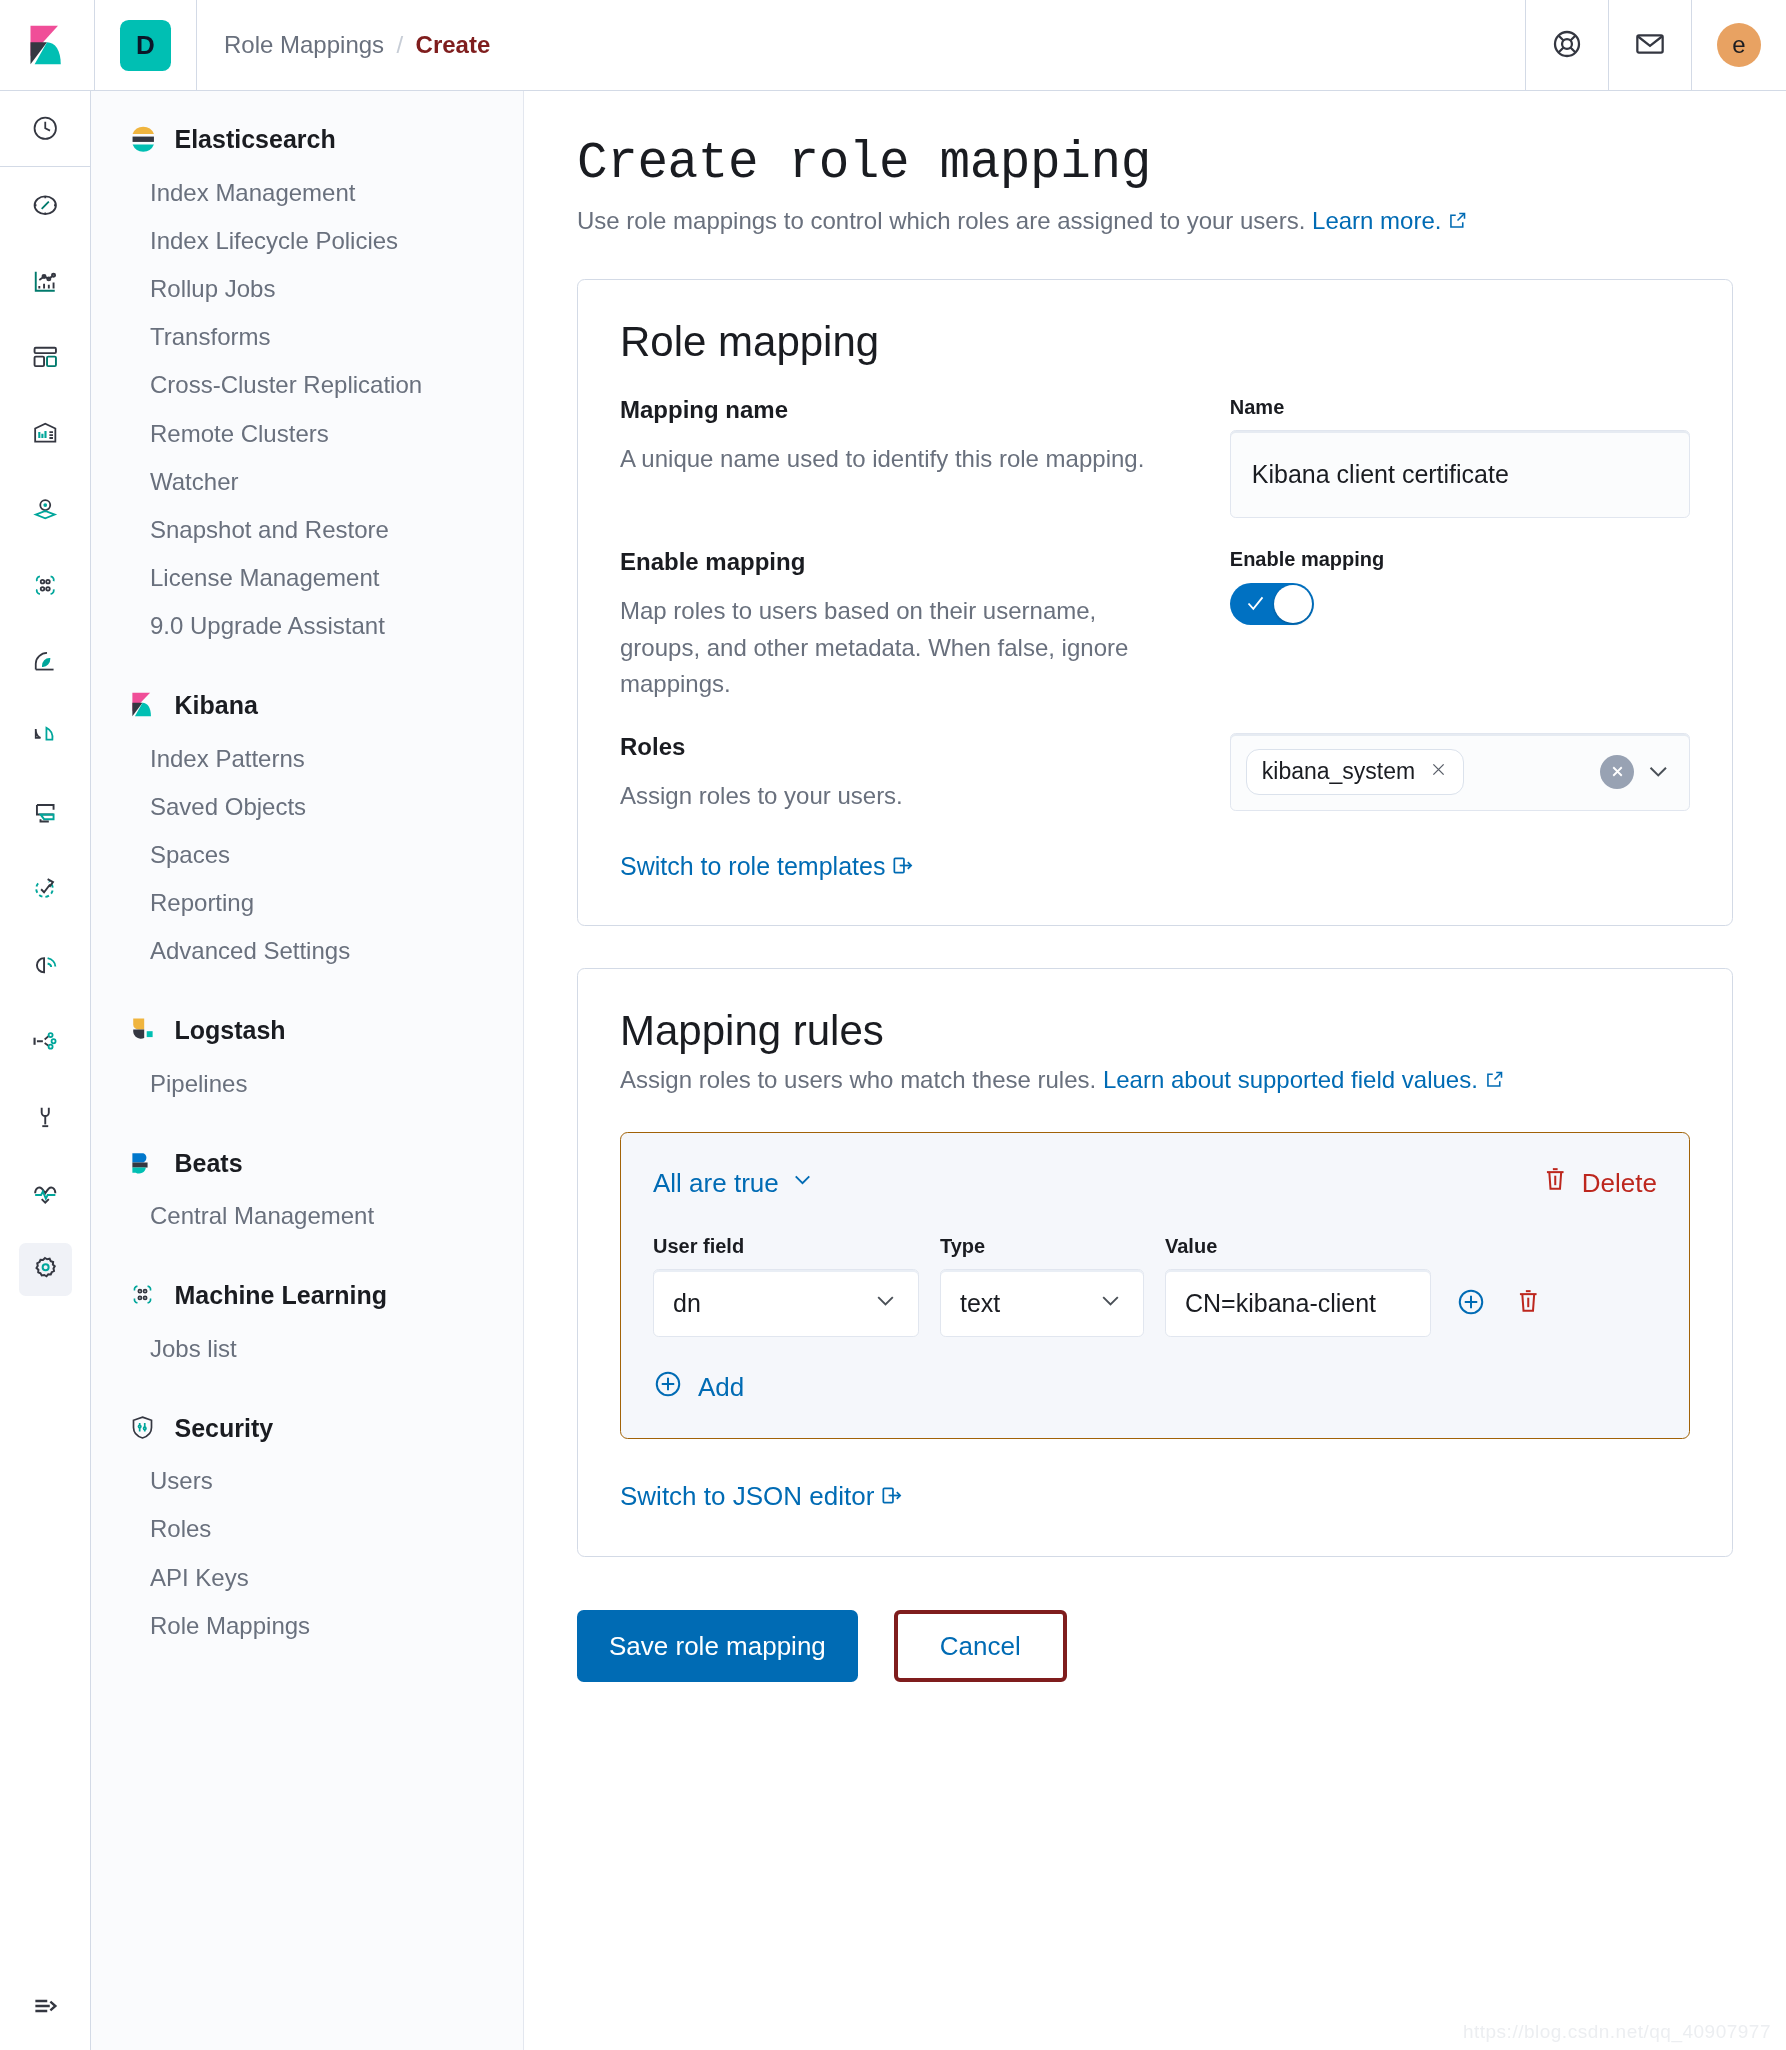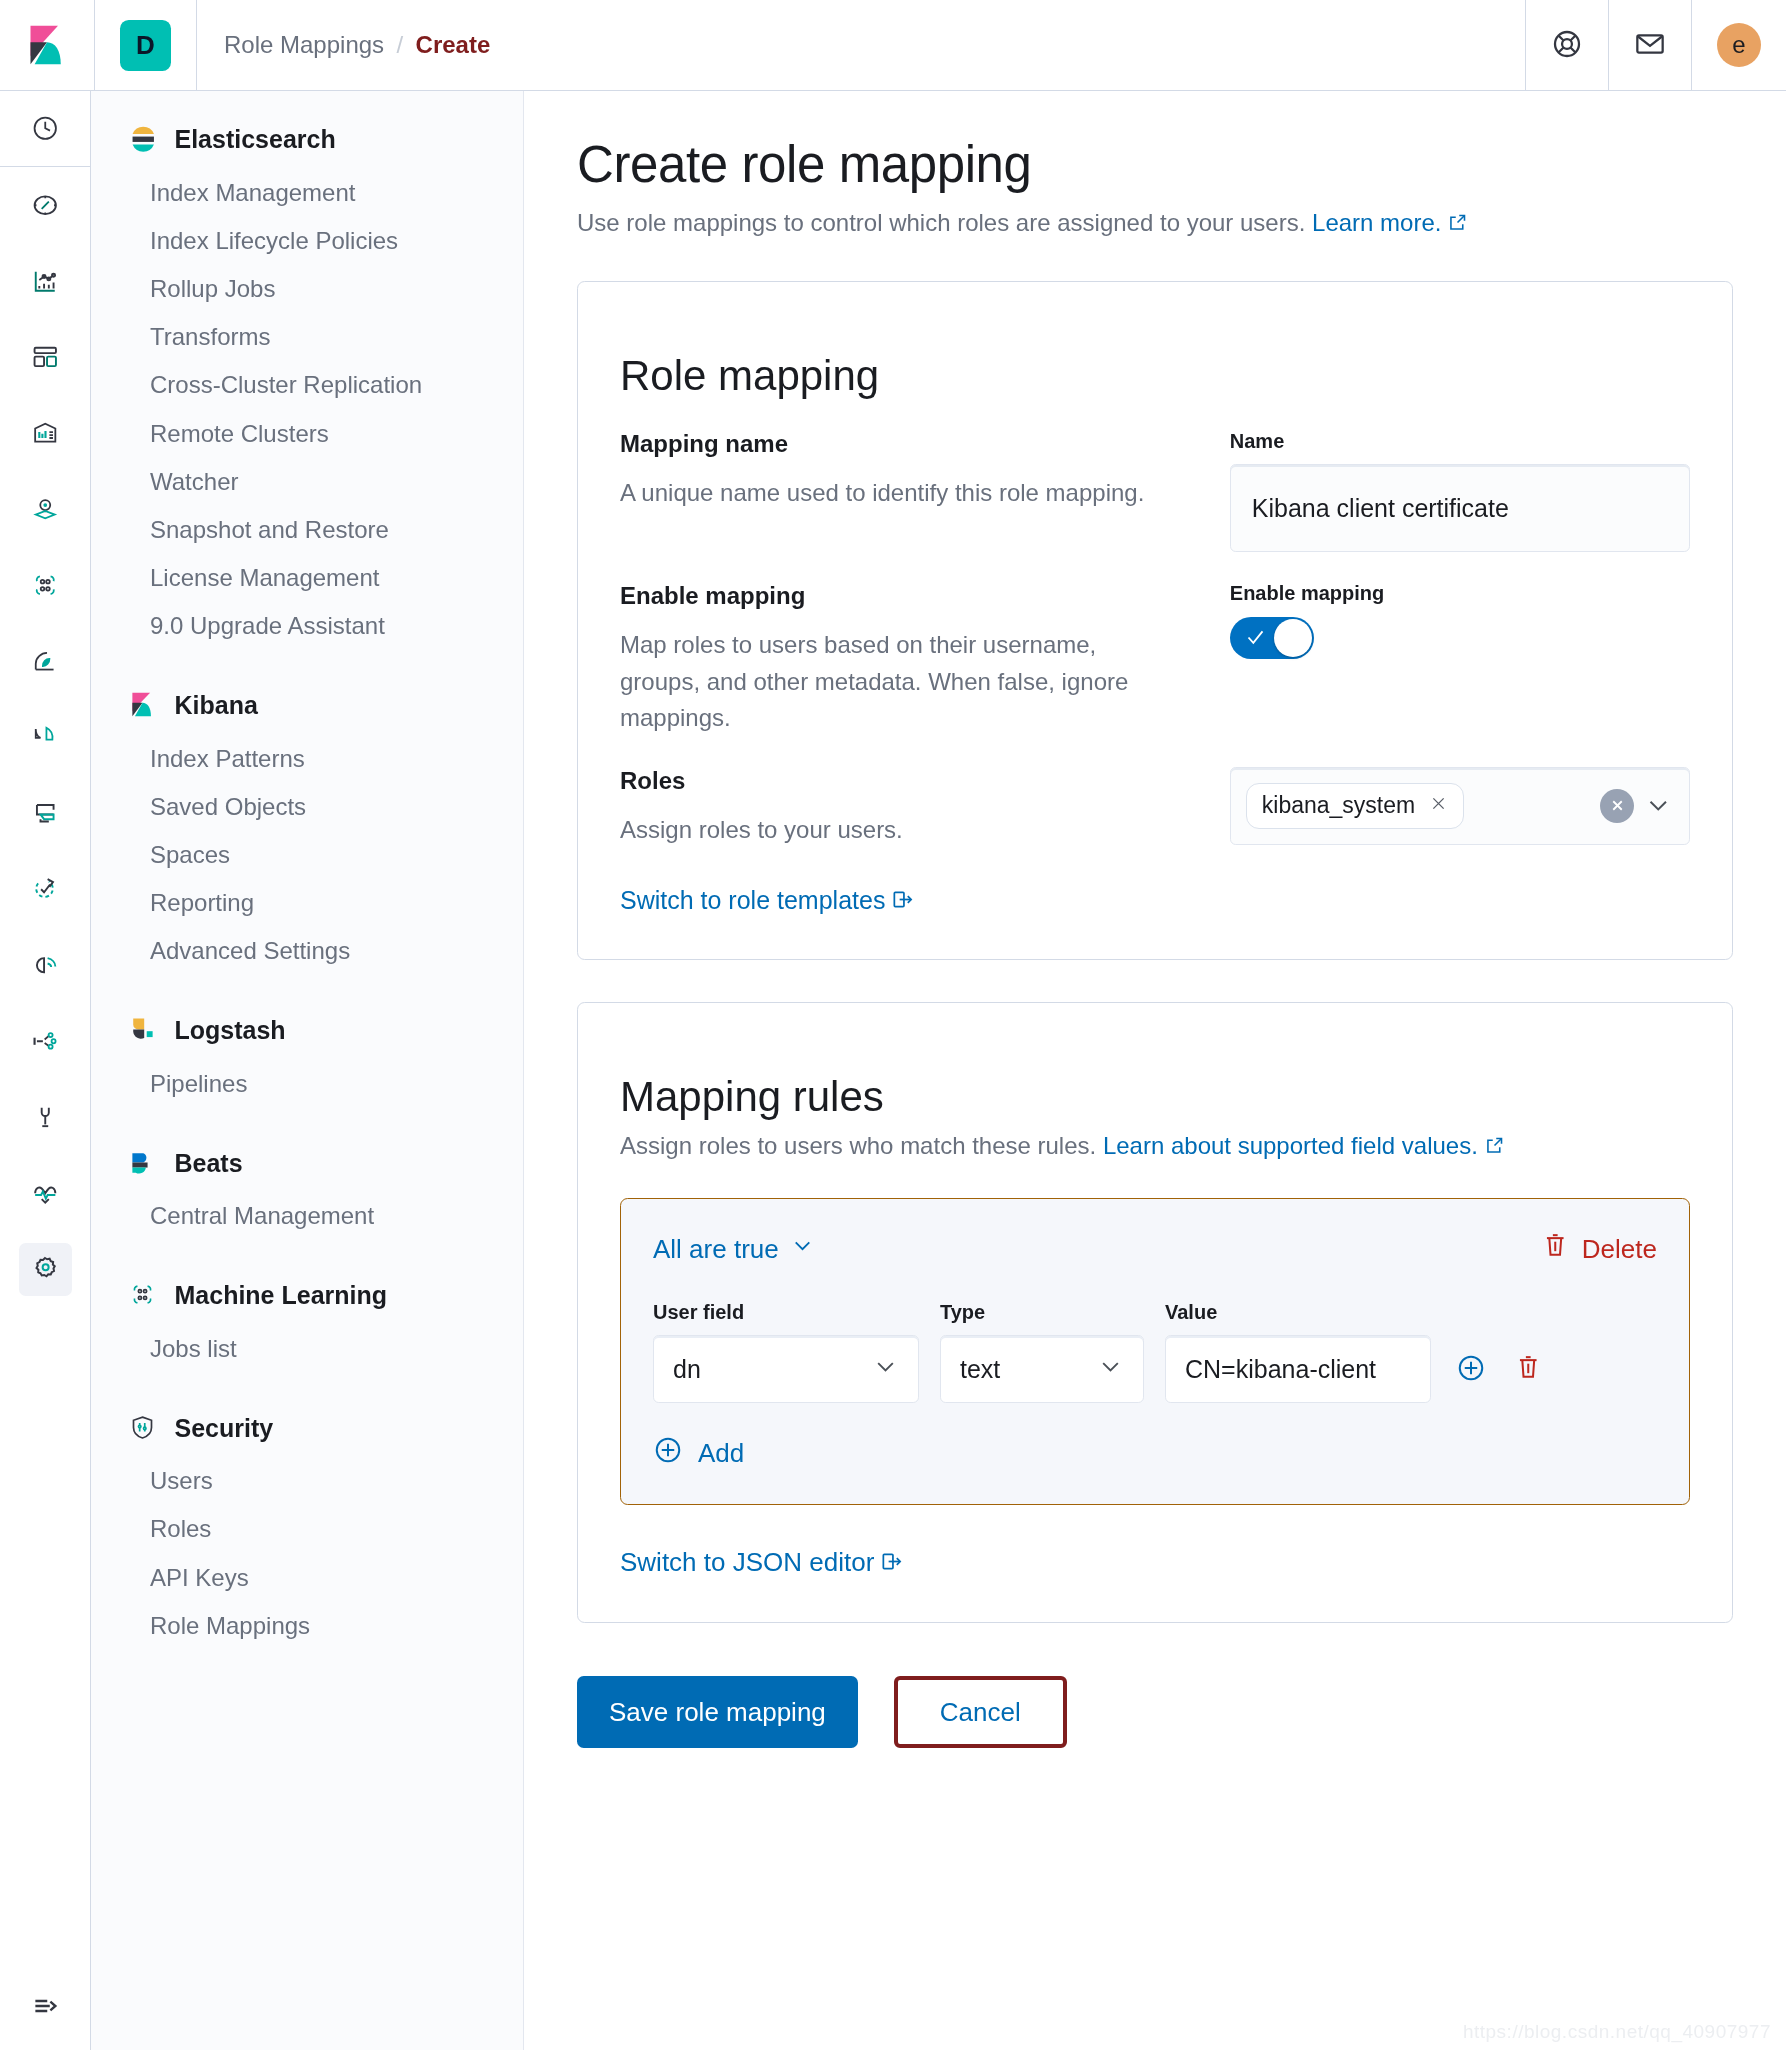--- a/index.html
+++ b/index.html
@@ -94,32 +94,32 @@
   .grp-gap { height: 27px; }
 
   
   .main {
     flex: 1; background: #fff;
     padding: 44px 0 0 0;
     overflow: hidden; position: relative;
   }
   .main-inner { padding: 0 53px 0 53px; max-width: 1265px; }
 
-  .page-title { font-size: 51px; font-weight: 300; color: #1a1c21; letter-spacing: -0.4px; }
+  .page-title { font-size: 51px; font-weight: 300; color: #1a1c21; letter-spacing: -0.4px; font-family: Liberation Mono, monospace; }
   .page-sub { margin-top: 15px; font-size: 24px; color: #69707d; }
   .lnk { color: #006bb4; text-decoration: none; }
   .ext-ico { display: inline-block; vertical-align: -1.9px; margin-left: 5.7px; }
 
   
   .panel {
     margin-top: 42px;
     border: 1px solid #d3dae6; border-radius: 7.6px;
     background: #fff; padding: 38px 42px 42px 42px;
   }
-  .panel-title { font-size: 42px; font-weight: 300; color: #1a1c21; margin-top: 32px; }
+  .panel-title { font-size: 42px; font-weight: 300; color: #1a1c21; }
   .panel-sub { margin-top: 11.4px; font-size: 24px; color: #69707d; }
 
   .form-row { display: flex; gap: 32px; margin-top: 30px; }
   .form-desc { width: 54%; padding-right: 28.5px; }
   .form-ctrl { flex: 1; min-width: 0; }
   .desc-title { font-size: 24px; font-weight: 700; color: #1a1c21; }
   .desc-text { margin-top: 17px; font-size: 24px; color: #69707d; line-height: 1.52; }
   .field-label { font-size: 20px; font-weight: 700; color: #1a1c21; margin-bottom: 11.4px; }
 
   .text-input {

